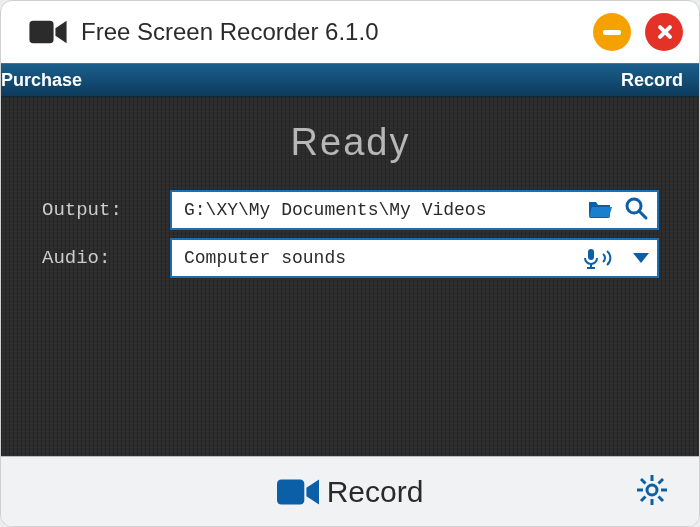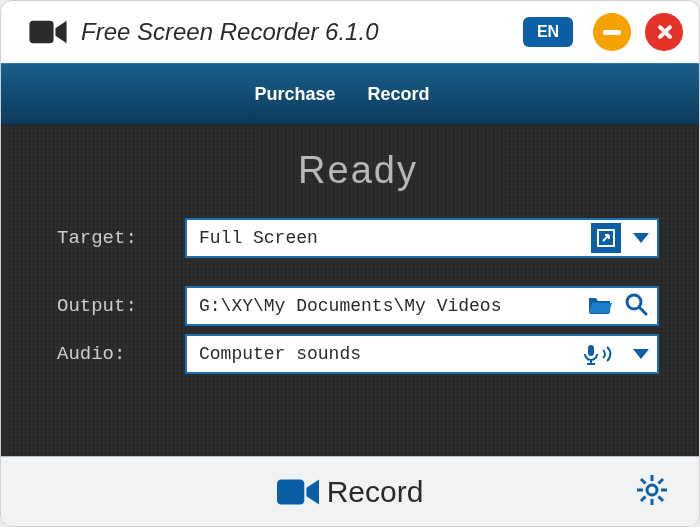--- a/index.html
+++ b/index.html
@@ -27,21 +27,20 @@
     align-items: center;
     padding: 0 16px 0 28px;
     gap: 14px;
   }
   .cam-icon { width: 38px; height: 26px; color: #2b2b2b; }
   .title-text {
     flex: 1;
     font-size: 24px;
     color: #2b2b2b;
     font-weight: 400;
-    font-style: italic;
   }
   .lang-btn {
     width: 50px;
     height: 30px;
     background: #0b5fa6;
     color: #fff;
     border-radius: 6px;
     display: flex;
     align-items: center;
     justify-content: center;
@@ -60,40 +59,40 @@
   .close-x { position: relative; width: 20px; height: 20px; }
   .close-x::before, .close-x::after {
     content: ""; position: absolute; left: 9px; top: 1px;
     width: 4px; height: 18px; background: #fff; border-radius: 2px;
   }
   .close-x::before { transform: rotate(45deg); }
   .close-x::after { transform: rotate(-45deg); }
 
   
   .menubar {
-    height: 62px;
+    height: 34px;
     background: linear-gradient(#1a5f8c, #0d3a5c);
     border-top: 1px solid #2b7db0;
     border-bottom: 1px solid #0a2a40;
     display: flex;
     align-items: center;
-    justify-content: center;
+    justify-content: space-between;
     gap: 32px;
     padding-right: 16px;
   }
   .menu-item { color: #fff; font-weight: bold; font-size: 18px; }
 
   
   .body-dark {
     flex: 1;
     background: #2c2c2c;
     background-image:
       repeating-linear-gradient(0deg, rgba(255,255,255,0.02) 0 1px, transparent 1px 4px),
       repeating-linear-gradient(90deg, rgba(0,0,0,0.18) 0 1px, transparent 1px 4px);
-    padding: 24px 40px 18px 56px;
+    padding: 24px 40px 18px 41px;
     color: #c0c0c0;
   }
   .status {
     text-align: center;
     color: #b7b7b7;
     font-size: 38px;
     font-weight: 400;
     letter-spacing: 2px;
     margin-bottom: 26px;
   }
@@ -168,50 +167,36 @@
 <body>
 
 <div class="window">
 
   <div class="titlebar">
     <svg class="cam-icon" viewBox="0 0 40 28">
       <rect x="0" y="2" width="26" height="24" rx="4" fill="currentColor"></rect>
       <path d="M28 10 L40 2 L40 26 L28 18 Z" fill="currentColor"></path>
     </svg>
     <div class="title-text">Free Screen Recorder 6.1.0</div>
-    <div class="lang-btn">EN</div>
     <div class="circle-btn min-btn">
       <div class="bar"></div>
     </div>
     <div class="circle-btn close-btn">
       <div class="close-x"></div>
     </div>
   </div>
 
   <div class="menubar">
     <span class="menu-item">Purchase</span>
     <span class="menu-item">Record</span>
   </div>
 
   <div class="body-dark">
     <div class="status">Ready</div>
 
-    <div class="row">
-      <div class="row-label">Target:</div>
-      <div class="field">
-        <span class="field-text">Full Screen</span>
-        <div class="icon-box">
-          <svg width="18" height="18" viewBox="0 0 18 18">
-            <rect x="1" y="1" width="16" height="16" fill="none" stroke="#fff" stroke-width="2"></rect>
-            <path d="M6 12 L12 6 M12 6 H8 M12 6 V10" fill="none" stroke="#fff" stroke-width="2"></path>
-          </svg>
-        </div>
-        <div class="tri-down"></div>
-      </div>
-    </div>
 
     <div class="row" style="margin-bottom:8px;">
       <div class="row-label">Output:</div>
       <div class="field">
         <span class="field-text">G:\XY\My Documents\My Videos</span>
         <span class="folder-ico">
           <svg width="26" height="22" viewBox="0 0 26 22">
             <path d="M2 5 h7 l2 3 h12 v11 a2 2 0 0 1 -2 2 H4 a2 2 0 0 1 -2 -2 Z" fill="#0b5fa6"></path>
             <path d="M5 10 h20 l-3 10 H2 Z" fill="#1a7fcf"></path>
           </svg>

